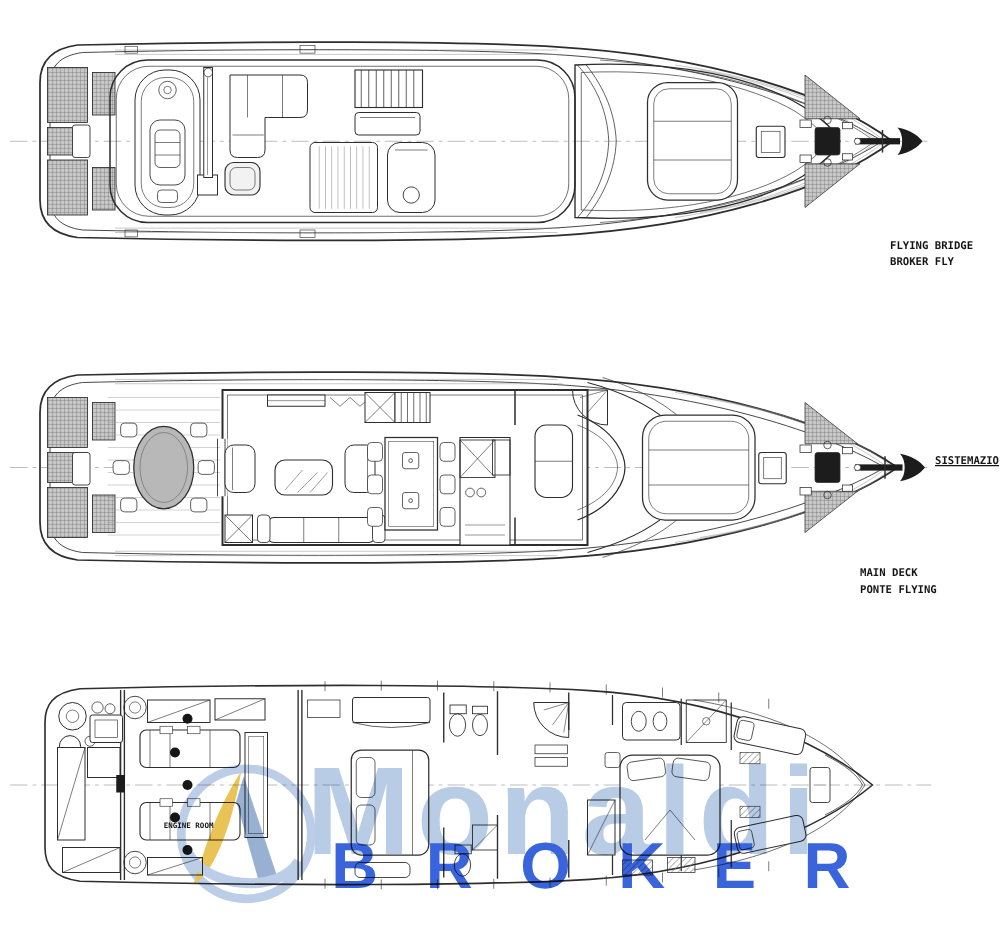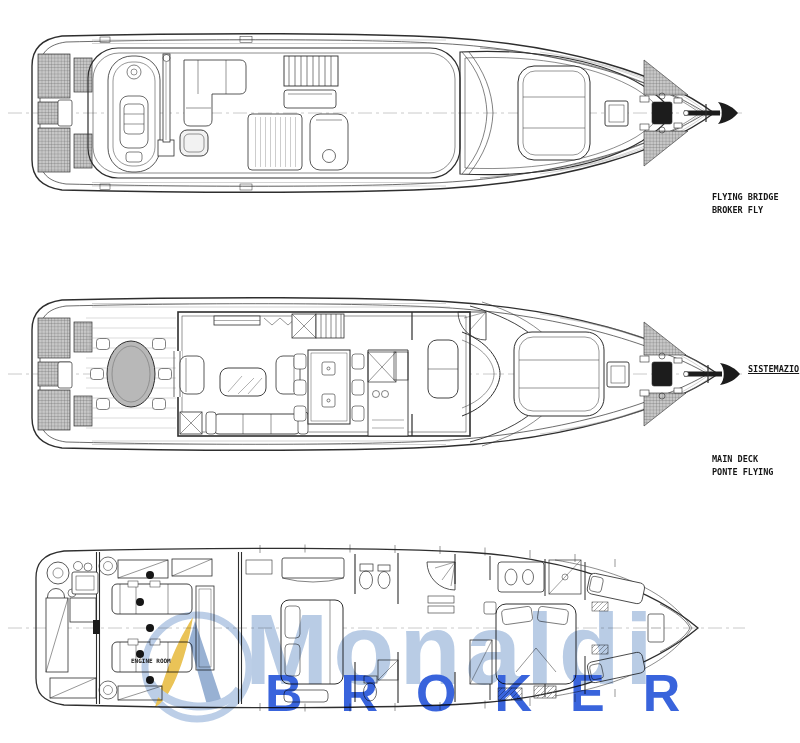--- a/index.html
+++ b/index.html
@@ -436,18 +436,18 @@
     <path d="M16,78 C30,104 86,112 104,84" fill="none" stroke="#b3c8e4" stroke-width="8"></path>
   </svg>
   <div class="wm-name">Monaldi</div>
   <div class="wm-sub">BROKER</div>
 </div>
 
 <div class="cad-label" style="left:712px;top:191px;"><span>FLYING BRIDGE</span><br><span>BROKER FLY</span></div>
 
 <div class="cad-label" style="left:748px;top:363px;text-decoration:underline;">SISTEMAZIO</div>
 
-<div class="cad-label" style="left:712px;top:453px;"><span>MAIN DECK</span><br><span>PONTE FLYING</span></div>
+<div class="cad-label" style="left:688px;top:453px;"><span>MAIN DECK</span><br><span>PONTE FLYING</span></div>
 
 
 <div class="cad-label-small" style="left:131px;top:657px;">ENGINE ROOM</div>
 
 </div>
 
 </body></html>

